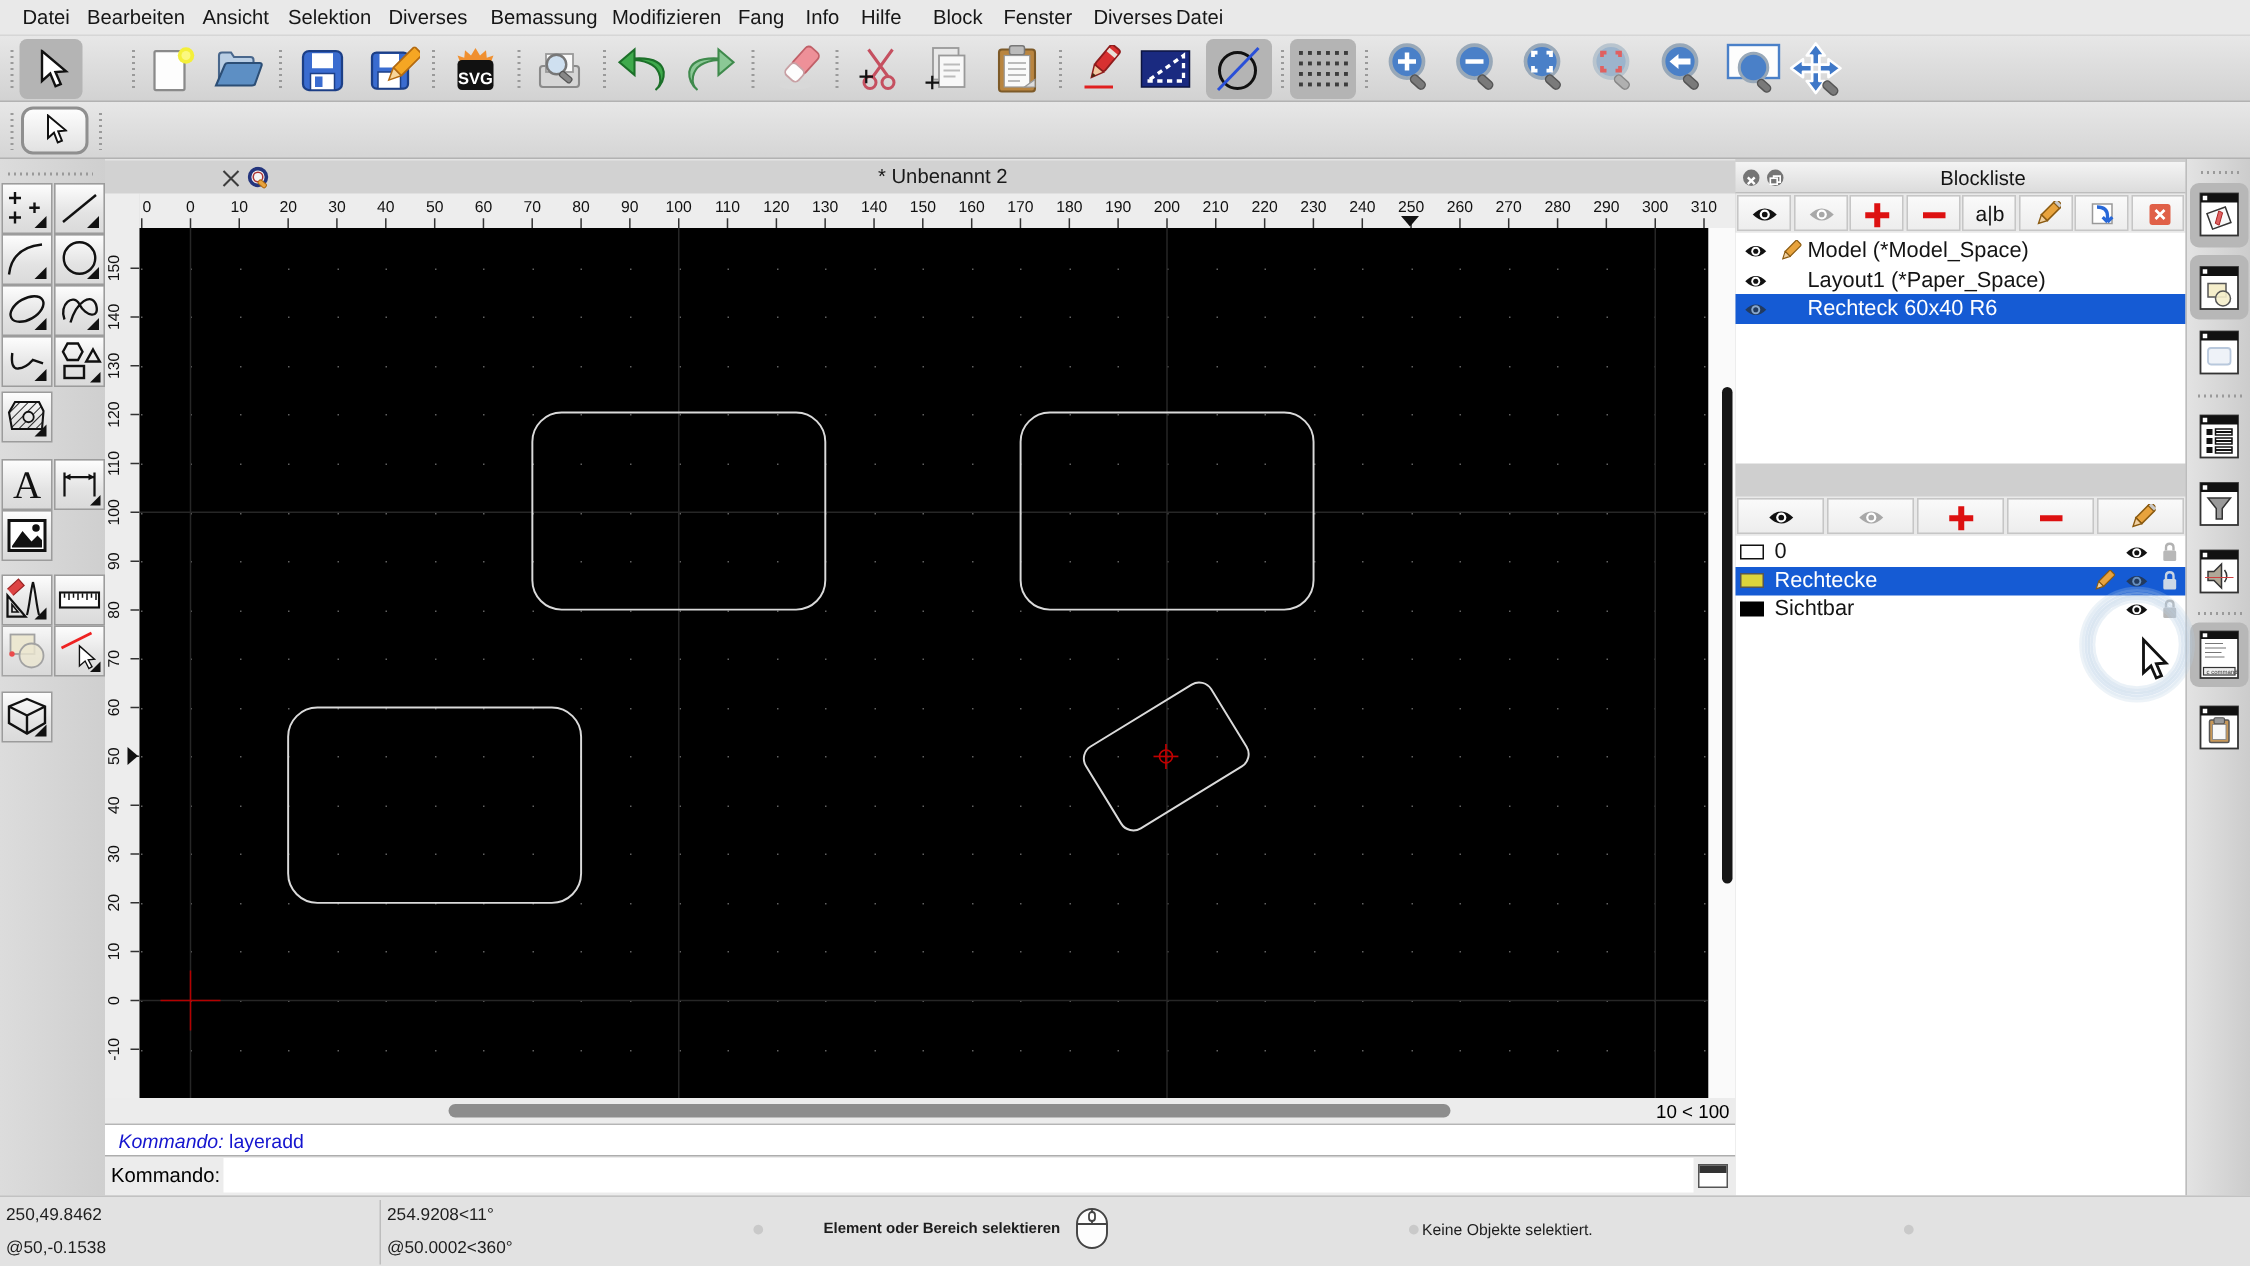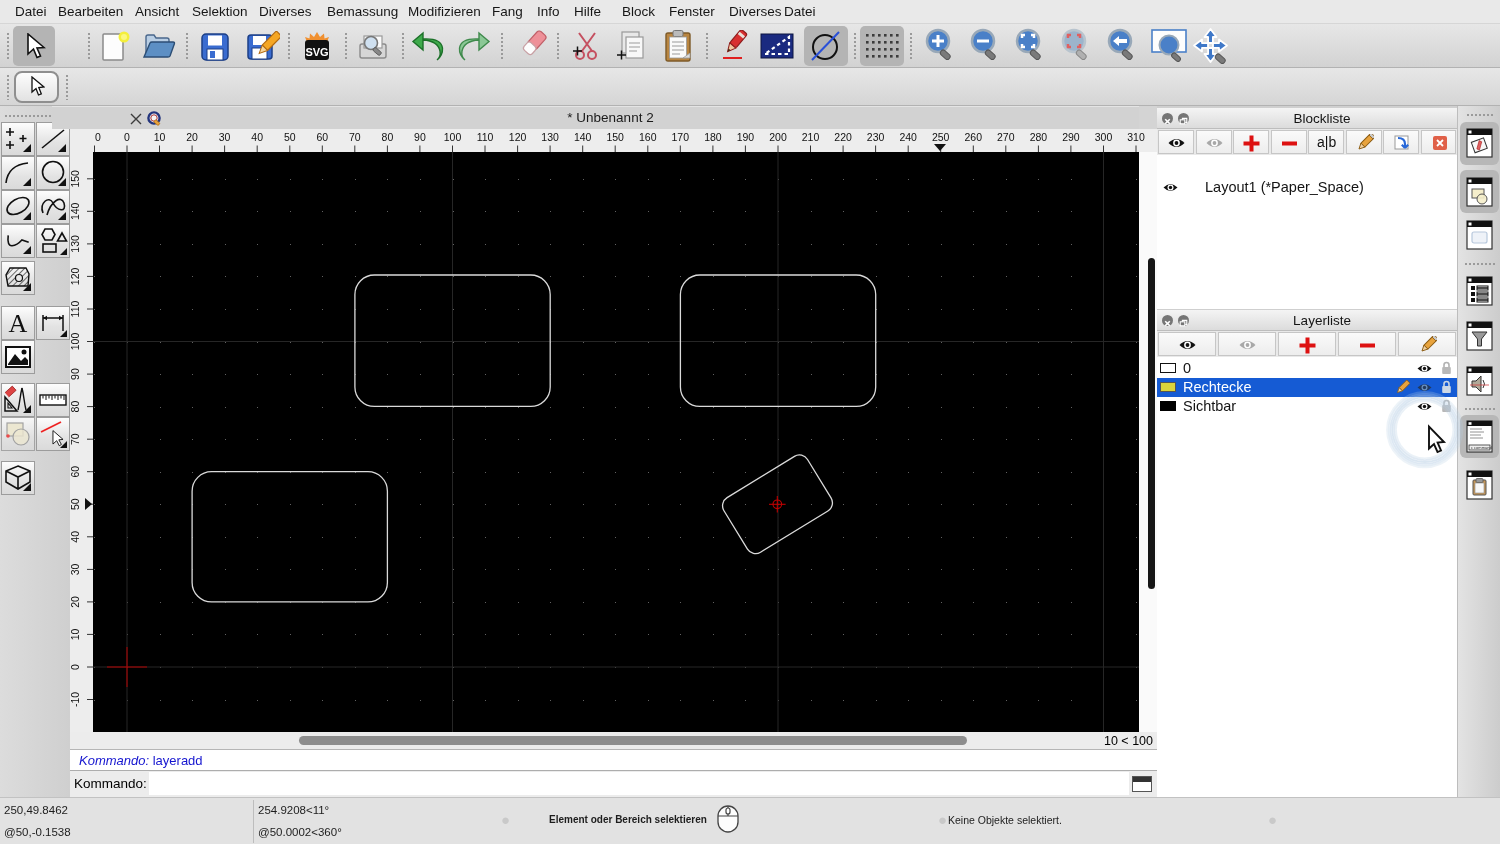--- a/index.html
+++ b/index.html
@@ -18,21 +18,21 @@
   background-size:2px 4px; }
 .hdots { position:absolute; height:2px;
   background-image:radial-gradient(circle, #9a9a9a 1px, transparent 1px);
   background-size:4px 2px; }
 .ticon { position:absolute; top:30px; }
 #palette { position:absolute; left:0; top:106px; width:70px; height:691px;
   background:linear-gradient(90deg,#dcdcdc,#cfcfcf); }
 .pbtn { position:absolute; width:34px; height:34px;
   background:linear-gradient(#fdfdfd,#e3e3e3 60%,#dadada);
   border:1px solid #9c9c9c; }
-#tabbar { position:absolute; left:52px; top:106px; width:1087px; height:23px;
+#tabbar { position:absolute; left:70px; top:106px; width:1087px; height:23px;
   background:#d2d2d2; border-top:1px solid #e4e4e4; }
 #vruler { position:absolute; left:70px; top:129px; width:23px; height:603px;
   background:#ededed; overflow:hidden; }
 #hruler { position:absolute; left:93px; top:129px; width:1064px; height:23px;
   background:#ededed; overflow:hidden; }
 #canvas { position:absolute; left:93px; top:152px; width:1046px; height:580px;
   background:#000; overflow:hidden; }
 #vsb { position:absolute; left:1139px; top:152px; width:18px; height:580px; background:#fafafa; }
 #hsbrow { position:absolute; left:70px; top:732px; width:1087px; height:17px; background:#ececec; }
 #history { position:absolute; left:70px; top:749px; width:1087px; height:21px;
@@ -1146,38 +1146,50 @@
         </svg>
       </div>
   <div class="ptbbtn" style="left:263.5px;width:35.5px">
         <svg width="16" height="16" style="position:absolute;left:10px;top:4px" viewBox="0 0 16 16">
           <rect x="1" y="1" width="14" height="14" rx="2" fill="#e06048"></rect>
           <path d="M5 5 L11 11 M11 5 L5 11" stroke="#fff" stroke-width="1.8"></path>
         </svg>
       </div>
  </div>
  <div class="plist" style="top:49px;height:154px">
+  <div class="prow" style="top:2px">
+   <svg width="15" height="11" style="position:absolute;left:6px;top:5px" viewBox="0 0 15 11">
+          <path d="M0.5 5.5 Q7.5 -1.5 14.5 5.5 Q7.5 12.5 0.5 5.5 Z" fill="#111"></path>
+          <circle cx="7.5" cy="5.5" r="3" fill="#fff"></circle>
+          <circle cx="7.5" cy="5.5" r="1.7" fill="#111"></circle>
+        </svg>
+   <svg width="15" height="15" style="position:absolute;left:29px;top:3px" viewBox="0 0 18 18">
+          <g transform="rotate(45 9 9)">
+            <rect x="6.2" y="-1" width="5.6" height="13" fill="#e8a33d" stroke="#8a5a10" stroke-width="1"></rect>
+            <path d="M6.2 12 L11.8 12 L9 17.5 Z" fill="#f0d0a0" stroke="#8a5a10" stroke-width="0.9"></path>
+          </g>
+        </svg>
+   <span style="position:absolute;left:48px;top:2px">Model (*Model_Space)</span>
+  </div>
   <div class="prow" style="top:21.6px">
    <svg width="15" height="11" style="position:absolute;left:6px;top:5px" viewBox="0 0 15 11">
           <path d="M0.5 5.5 Q7.5 -1.5 14.5 5.5 Q7.5 12.5 0.5 5.5 Z" fill="#111"></path>
           <circle cx="7.5" cy="5.5" r="3" fill="#fff"></circle>
           <circle cx="7.5" cy="5.5" r="1.7" fill="#111"></circle>
         </svg>
    <span style="position:absolute;left:48px;top:2px">Layout1 (*Paper_Space)</span>
   </div>
- </div>
- <div class="phdr" style="top:204px">
-  <div class="circbtn" style="left:5px;top:5px"><svg width="11" height="11" viewBox="0 0 11 11">
-          <path d="M3.2 3.2 L7.8 7.8 M7.8 3.2 L3.2 7.8" stroke="#fff" stroke-width="1.6"></path>
-        </svg></div>
-  <div class="circbtn" style="left:21px;top:5px"><svg width="11" height="11" viewBox="0 0 11 11">
-          <rect x="2.2" y="3.8" width="4.6" height="4" fill="none" stroke="#fff" stroke-width="1.1"></rect>
-          <path d="M4.4 3.8 v-1.4 h4.4 v4 h-1.6" fill="none" stroke="#fff" stroke-width="1.1"></path>
-        </svg></div>
-  <div class="ttl" style="left:30px;right:0">Layerliste</div>
+  <div class="prow sel" style="top:41.2px;height:19.6px">
+   <svg width="15" height="11" style="position:absolute;left:6px;top:5px" viewBox="0 0 15 11">
+          <path d="M0.5 5.5 Q7.5 -1.5 14.5 5.5 Q7.5 12.5 0.5 5.5 Z" fill="#223a5e"></path>
+          <circle cx="7.5" cy="5.5" r="3" fill="#8aa8cc"></circle>
+          <circle cx="7.5" cy="5.5" r="1.7" fill="#223a5e"></circle>
+        </svg>
+   <span style="position:absolute;left:48px;top:2px">Rechteck 60x40 R6</span>
+  </div>
  </div>
  <div class="ptb" style="top:225px;height:26px">
   <div class="ptbbtn" style="left:1px;width:58px">
         <svg width="17" height="12" style="position:absolute;left:20px;top:6px" viewBox="0 0 17 12">
           <path d="M0.5 6 Q8.5 -2 16.5 6 Q8.5 14 0.5 6 Z" fill="#111"></path>
           <circle cx="8.5" cy="6" r="3.4" fill="#fff"></circle>
           <circle cx="8.5" cy="6" r="1.9" fill="#111"></circle>
         </svg>
       </div>
   <div class="ptbbtn" style="left:61px;width:58px">

